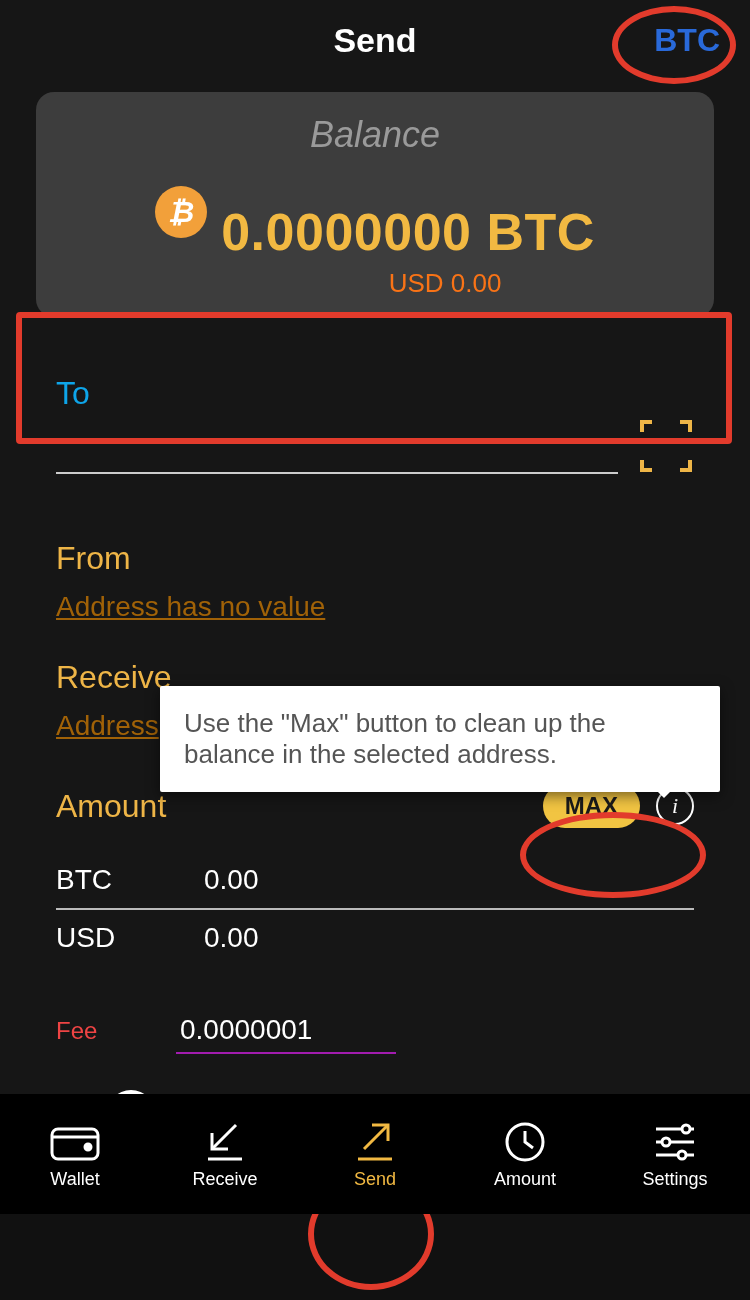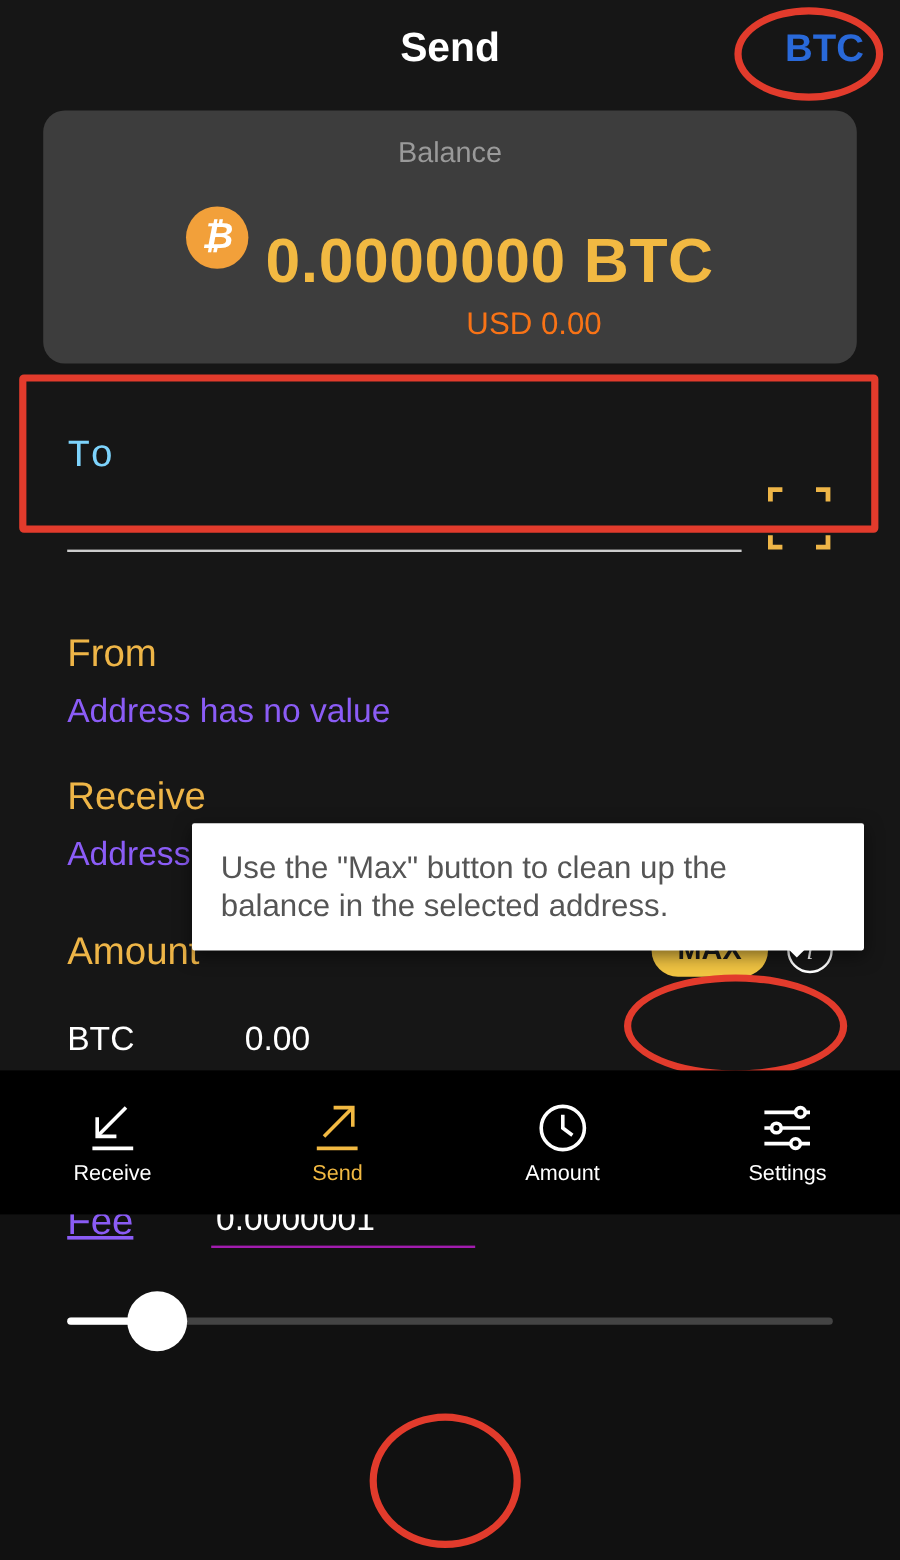--- a/index.html
+++ b/index.html
@@ -1,60 +1,60 @@
 <!DOCTYPE html>
 <html><head>
 <meta charset="utf-8">
 <style>
   * { box-sizing: border-box; margin: 0; padding: 0; }
   html, body { width: 750px; height: 1300px; background: #111; font-family: -apple-system, Helvetica, Arial, sans-serif; overflow: hidden; }
-  .screen { position: relative; width: 750px; height: 1012px; background: #161616; color: #fff; }
+  .screen { position: relative; width: 750px; height: 1214px; background: #161616; color: #fff; }
 
   
   .header { position: relative; height: 80px; display:flex; align-items:center; justify-content:center; }
   .header-title { font-size: 34px; font-weight: 700; color: #fff; }
   .header-currency { position:absolute; right: 30px; top: 50%; transform: translateY(-50%); font-size: 32px; font-weight: 600; color: #2969d9; }
 
   
   .balance-card { margin: 12px 36px 0 36px; background: #3d3d3d; border-radius: 18px; padding: 22px 20px 18px 20px; display:flex; flex-direction:column; align-items:center; }
-  .balance-label { color: #9a9a9a; font-size: 24px; margin-bottom: 6px; }
+  .balance-label { color: #9a9a9a; font-size: 36px; margin-bottom: 6px; font-style: italic; }
   .balance-row { display:flex; align-items:center; gap: 14px; }
   .btc-icon { width: 52px; height: 52px; border-radius: 50%; background: #f2a03a; display:flex; align-items:center; justify-content:center; color:#fff; font-weight:700; font-size:30px; font-style:italic; }
   .balance-amount { color:#f2b942; font-size: 52px; font-weight: 700; letter-spacing: 0.5px; margin-top: 40px; }
   .balance-fiat { color:#f97316; font-size: 26px; margin-top: 6px; align-self:center; padding-left: 140px; text-align: center; }
 
   
   .section { margin: 36px 56px 0 56px; }
   .section-label { color:#eeb547; font-size: 32px; margin-bottom: 14px; }
-  .section-text { color:#8b5cf6; font-size: 28px; }
+  .section-text { color:#a16207; font-size: 28px; text-decoration: underline; }
 
   
   .to-wrap { position:relative; margin: 40px 24px 0 24px; padding: 18px 32px 30px 32px; }
-  .to-label { color:#7dd3fc; font-size: 32px; font-family: Liberation Mono, monospace; }
+  .to-label { color:#0ea5e9; font-size: 32px; }
   .to-row { display:flex; align-items:flex-end; gap: 20px; margin-top: 6px; }
   .to-input { flex:1; height: 42px; background:transparent; border:none; border-bottom:2px solid #ccc; color:#fff; font-size:26px; outline:none; }
   .scan-icon { width:56px; height:56px; position:relative; }
   .scan-icon svg { width:56px; height:56px; }
 
   
   .amount-section { margin: 42px 56px 0 56px; }
   .amount-header { display:flex; align-items:center; }
   .amount-header .section-label { margin-bottom:0; flex:1; }
   .max-btn { background:#f1c442; color:#1a1a1a; border:none; border-radius: 22px; padding: 8px 22px; font-size: 24px; font-weight:600; cursor:pointer; }
   .info-icon { margin-left: 16px; width:38px; height:38px; border:2px solid #fff; border-radius:50%; display:flex; align-items:center; justify-content:center; font-family: Georgia, serif; font-style:italic; font-size:22px; }
 
   .amt-grid { margin-top: 24px; }
   .amt-row { display:flex; align-items:center; padding: 12px 0; }
   .amt-row.border { border-bottom:2px solid #bbb; }
   .amt-cur { width: 110px; color:#fff; font-size: 28px; }
   .amt-val { flex:1; background:transparent; border:none; color:#fff; font-size: 28px; outline:none;margin-left:38px; }
 
   
   .fee-section { margin: 42px 56px 0 56px; display:flex; align-items:center; gap: 30px; }
-  .fee-label { color:#8b5cf6; font-size: 32px; width: 90px; text-decoration: underline; }
+  .fee-label { color:#ef4444; font-size: 24px; width: 90px; }
   .fee-input { width: 220px; background:transparent; border:none; border-bottom:2px solid #a21caf; color:#fff; font-size: 28px; outline:none; padding: 6px 4px; }
 
   
   .slider-wrap { margin: 36px 56px 0 56px; position:relative; height: 50px; }
   .slider-track { position:absolute; top: 22px; left:0; right:0; height:6px; background:#444; border-radius:3px; }
   .slider-fill { position:absolute; top:22px; left:0; width:70px; height:6px; background:#fff; border-radius:3px; }
   .slider-thumb { position:absolute; top:0; left: 50px; width:50px; height:50px; background:#fff; border-radius:50%; cursor:pointer; }
 
   
   .tooltip { position:absolute; left: 160px; top: 686px; width: 560px; background:#fff; color:#555; font-size:26px; padding: 22px 24px; border-radius:2px; box-shadow: 0 4px 14px rgba(0,0,0,0.5); }
@@ -150,20 +150,30 @@
 
   <div class="anno" style="left:612px; top:6px; width:124px; height:78px;"></div>
   <div class="anno-box" style="left:16px; top:312px; width:716px; height:132px;"></div>
   <div class="anno" style="left:520px; top:812px; width:186px; height:86px;"></div>
   <div class="anno" style="left:308px; top:1178px; width:126px; height:112px;"></div>
 
   <div class="tabbar">
     <div class="tab">
       <svg viewBox="0 0 54 46">
           <g fill="none" stroke="#fff" stroke-width="3">
+            <rect x="4" y="10" width="46" height="30" rx="6"></rect>
+            <path d="M4 18 H50"></path>
+            <circle cx="40" cy="28" r="3" fill="#fff"></circle>
+          </g>
+        </svg>
+      <div class="tab-label">Wallet</div>
+    </div>
+    <div class="tab">
+      <svg viewBox="0 0 54 46">
+          <g fill="none" stroke="#fff" stroke-width="3">
             <path d="M38 6 L14 30"></path>
             <path d="M14 14 V30 H30"></path>
             <path d="M10 40 H44"></path>
           </g>
         </svg>
       <div class="tab-label">Receive</div>
     </div>
     <div class="tab active">
       <svg viewBox="0 0 54 46">
           <g fill="none" stroke="#f2b942" stroke-width="3">

